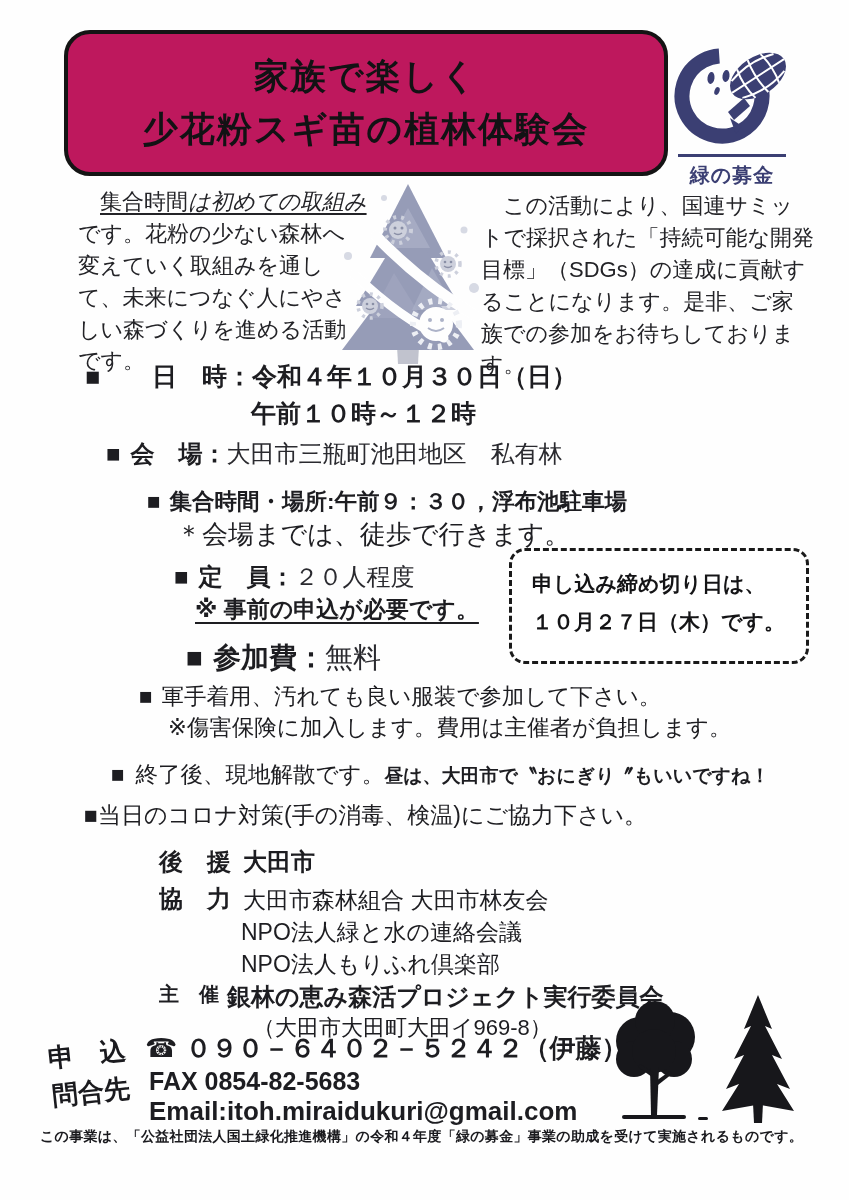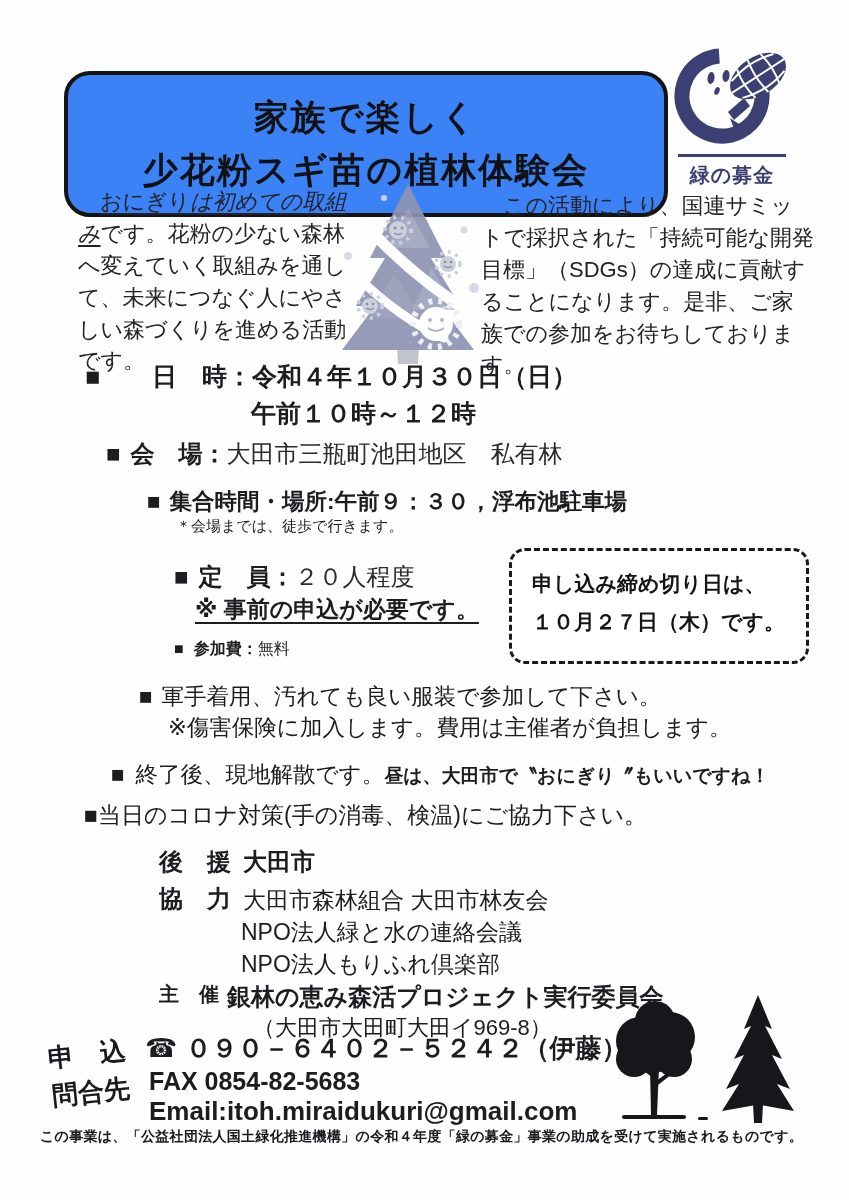--- a/index.html
+++ b/index.html
@@ -6,24 +6,23 @@
   body{
     width:849px;height:1200px;position:relative;overflow:hidden;
     background:#fefefe;color:#1d1d21;
     font-family:"Liberation Sans","DejaVu Sans",sans-serif;
   }
   .abs{position:absolute;white-space:nowrap;}
   .b{font-weight:bold;}
   
   .title-box{
     left:64px;top:30px;width:596px;height:138px;
-    border:4px solid #141414;border-radius:26px;background:#3b82f6;
+    border:4px solid #141414;border-radius:26px;background:#be185d;
     display:flex;flex-direction:column;align-items:center;justify-content:center;
     gap:6px;
-    margin-top:41px;
   }
   .title-line{font-size:35px;font-weight:bold;letter-spacing:2px;color:#121214;}
   
   .logo-wrap{left:668px;top:34px;width:128px;text-align:center;}
   .logo-caption{
     width:108px;margin:0 auto 0;border-top:3px solid #3b3f73;
     padding-top:5px;font-size:20px;font-weight:bold;color:#3b3f73;letter-spacing:1px;
   }
   
   .intro{white-space:normal;font-size:22px;line-height:1.45;color:#232327;}
@@ -73,21 +72,21 @@
       <path d="M57,42 H119 M63,32 Q88,24 113,32 M63,52 Q88,60 113,52 M74,25 Q70,42 74,59 M88,23 Q84,42 88,61 M102,25 Q106,42 102,59" fill="none" stroke="#fff" stroke-width="2"></path>
     </g>
 
     <polygon points="58,78 74,64 80,72 64,86" fill="#3b3f73"></polygon>
     <polygon points="60,84 72,92 66,100" fill="#3b3f73"></polygon>
   </svg>
   <div class="logo-caption">緑の募金</div>
 </div>
 
 <div class="abs intro intro-left">
-  <span class="ul"><span>おにぎり</span><span class="it">は初めての取組み</span></span><span>です。花粉の少ない森林へ変えていく取組みを通して、未来につなぐ人にやさしい森づくりを進める活動です。</span>
+  <span class="ul"><span>集合時間</span><span class="it">は初めての取組み</span></span><span>です。花粉の少ない森林へ変えていく取組みを通して、未来につなぐ人にやさしい森づくりを進める活動です。</span>
 </div>
 
 <svg class="abs" style="left:324px;top:178px;" width="170" height="192" viewBox="0 0 170 192">
   <g opacity="0.92">
 
     <polygon points="72,150 96,150 94,186 74,186" fill="#bcbfca"></polygon>
 
     <polygon points="84,6 46,80 122,80" fill="#8e94b2"></polygon>
     <polygon points="84,42 32,128 136,128" fill="#8e94b2"></polygon>
     <polygon points="84,84 18,172 150,172" fill="#8e94b2"></polygon>
@@ -142,28 +141,28 @@
 </div>
 <div class="abs b" style="left:251px;top:397px;font-size:25px;">午前１０時～１２時</div>
 
 <div class="abs" style="left:106px;top:438px;font-size:24px;">
   <span class="bullet" style="margin-right:10px;">■</span><span class="lab">会　場：</span><span class="val">大田市三瓶町池田地区　私有林</span>
 </div>
 
 <div class="abs b" style="left:147px;top:486px;font-size:22.5px;">
   <span class="bullet" style="margin-right:9px;">■</span><span>集合時間・場所:</span><span>午前９：３０，浮布池駐車場</span>
 </div>
-<div class="abs" style="left:176px;top:517px;font-size:15px;">＊会場までは、徒歩で行きます。</div>
+<div class="abs" style="left:176px;top:517px;font-size:26px;">＊会場までは、徒歩で行きます。</div>
 
 <div class="abs" style="left:174px;top:561px;font-size:24px;">
   <span class="bullet" style="margin-right:10px;">■</span><span class="lab">定　員：</span><span class="val">２０人程度</span>
 </div>
 <div class="abs note-ul" style="left:195px;top:594px;font-size:23px;">※ 事前の申込が必要です。</div>
 
-<div class="abs" style="left:174px;top:639px;font-size:16px;">
+<div class="abs" style="left:186px;top:639px;font-size:28px;">
   <span class="bullet" style="margin-right:10px;">■</span><span class="lab">参加費：</span><span class="val">無料</span>
 </div>
 
 <div class="abs deadline-box">
   <div>申し込み締め切り日は、</div>
   <div>１０月２７日（木）です。</div>
 </div>
 
 <div class="abs" style="left:139px;top:681px;font-size:22.5px;">
   <span class="bullet" style="margin-right:9px;">■</span><span>軍手着用、汚れても良い服装で参加して下さい。</span>

